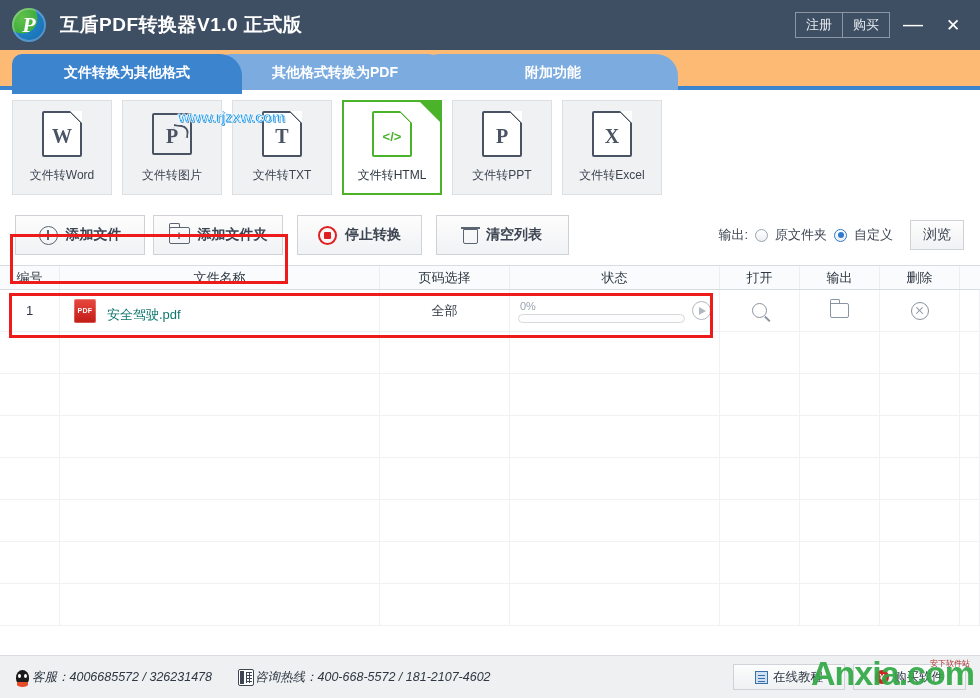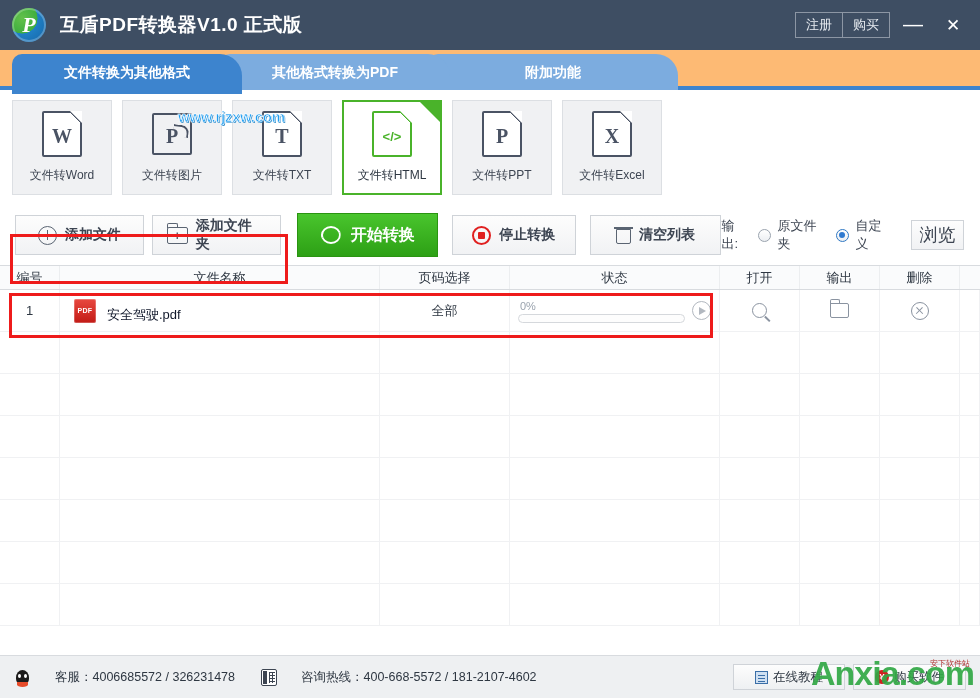--- a/index.html
+++ b/index.html
@@ -202,21 +202,21 @@
   .radio{
     width:13px; height:13px; border-radius:50%; border:1px solid #9aa3ae;
     background:linear-gradient(#fff,#eceff2); position:relative; flex:0 0 13px;
   }
   .radio.on{ border-color:#2f78c4; }
   .radio.on::after{
     content:""; position:absolute; inset:2.5px; border-radius:50%; background:#2f7ad0;
   }
   .browse-btn{
     width:54px; height:30px; border:1px solid #cfd3d8;
-    background:linear-gradient(#fdfdfd,#f1f2f4); font-size:18px; color:#3d4552;
+    background:linear-gradient(#fdfdfd,#f1f2f4); font-size:14px; color:#3d4552;
     display:flex; align-items:center; justify-content:center; cursor:pointer;
     margin-left:10px;
   }
 
   
   .tablewrap{ flex:1 1 auto; position:relative; background:#fff; overflow:hidden; }
   .thead{
     display:flex; height:25px; background:#fafbfc; border-top:1px solid #d8dbdf;
     border-bottom:1px solid #d8dbdf; font-size:13px; color:#2e3742;
   }
@@ -232,21 +232,21 @@
   .trow > div{ border-right:1px solid #f0f1f3; border-bottom:1px solid #f0f1f3;
                display:flex; align-items:center; justify-content:center; }
   .trow.filled .c1{ justify-content:flex-start; padding-left:14px; gap:11px; }
   .pdf-ico{
     width:22px; height:24px; border-radius:2px; position:relative; flex:0 0 22px;
     background:linear-gradient(#e8483f,#c21b16);
     display:flex; align-items:center; justify-content:center;
     font-size:7px; font-weight:bold; color:#fff; letter-spacing:.3px;
     box-shadow: inset 0 0 0 1px rgba(255,255,255,.25);
   }
-  .fname{ font-size:13px; color:#0f172a;margin-top:9px; }
+  .fname{ font-size:13px; color:#0f766e;margin-top:9px; }
 
   .statcell{ flex-direction:row !important; gap:7px; padding:0 8px; }
   .progwrap{ flex:1; position:relative; padding-top:2px; }
   .pct{ font-size:11px; color:#9aa3ae; margin-bottom:2px; padding-left:2px; }
   .progbar{
     height:9px; background:#fdfdfd; border:1px solid #d5d8dc; border-radius:5px;
   }
   .play-btn{
     width:19px; height:19px; border-radius:50%; border:1.3px solid #b2b8c0;
     display:flex; align-items:center; justify-content:center; flex:0 0 19px;
@@ -288,21 +288,21 @@
     position:absolute; left:9px; top:28px; width:704px; height:45px;
     border:3px solid #ee1b1b; pointer-events:none; z-index:6;
   }
 
   
   .footer{
     height:43px; flex:0 0 43px; background:#eef0f2; border-top:1px solid #d8dbdf;
     display:flex; align-items:center; padding:0 14px; font-size:12.5px; color:#2e3742;
     position:relative;
   }
-  .f-group{ display:flex; align-items:center; gap:24px; }
+  .f-group{ display:flex; align-items:center; gap:1px;font-style:italic; }
   .f-group + .f-group{ margin-left:26px; }
   .qq-ico{
     width:17px; height:19px; position:relative; flex:0 0 17px;
   }
   .qq-body{
     position:absolute; left:2px; top:2px; width:13px; height:15px;
     background:#1b1b1b; border-radius:50% 50% 42% 42%;
   }
   .qq-body::before, .qq-body::after{
     content:""; position:absolute; top:4px; width:3px; height:4px;
@@ -440,24 +440,20 @@
     <div class="tbar-btn tb-add1">
       <span class="ico-plus-circle"></span>
       <span>添加文件</span>
     </div>
 
     <div class="tbar-btn tb-add2">
       <span class="ico-folder-plus"></span>
       <span>添加文件夹</span>
     </div>
 
-    <div class="tb-start">
-      <span class="ico-refresh"></span>
-      <span>开始转换</span>
-    </div>
 
     <div class="tbar-btn tb-stop">
       <span class="ico-stop"></span>
       <span>停止转换</span>
     </div>
 
     <div class="tbar-btn tb-clear">
       <span class="ico-trash"></span>
       <span>清空列表</span>
     </div>

